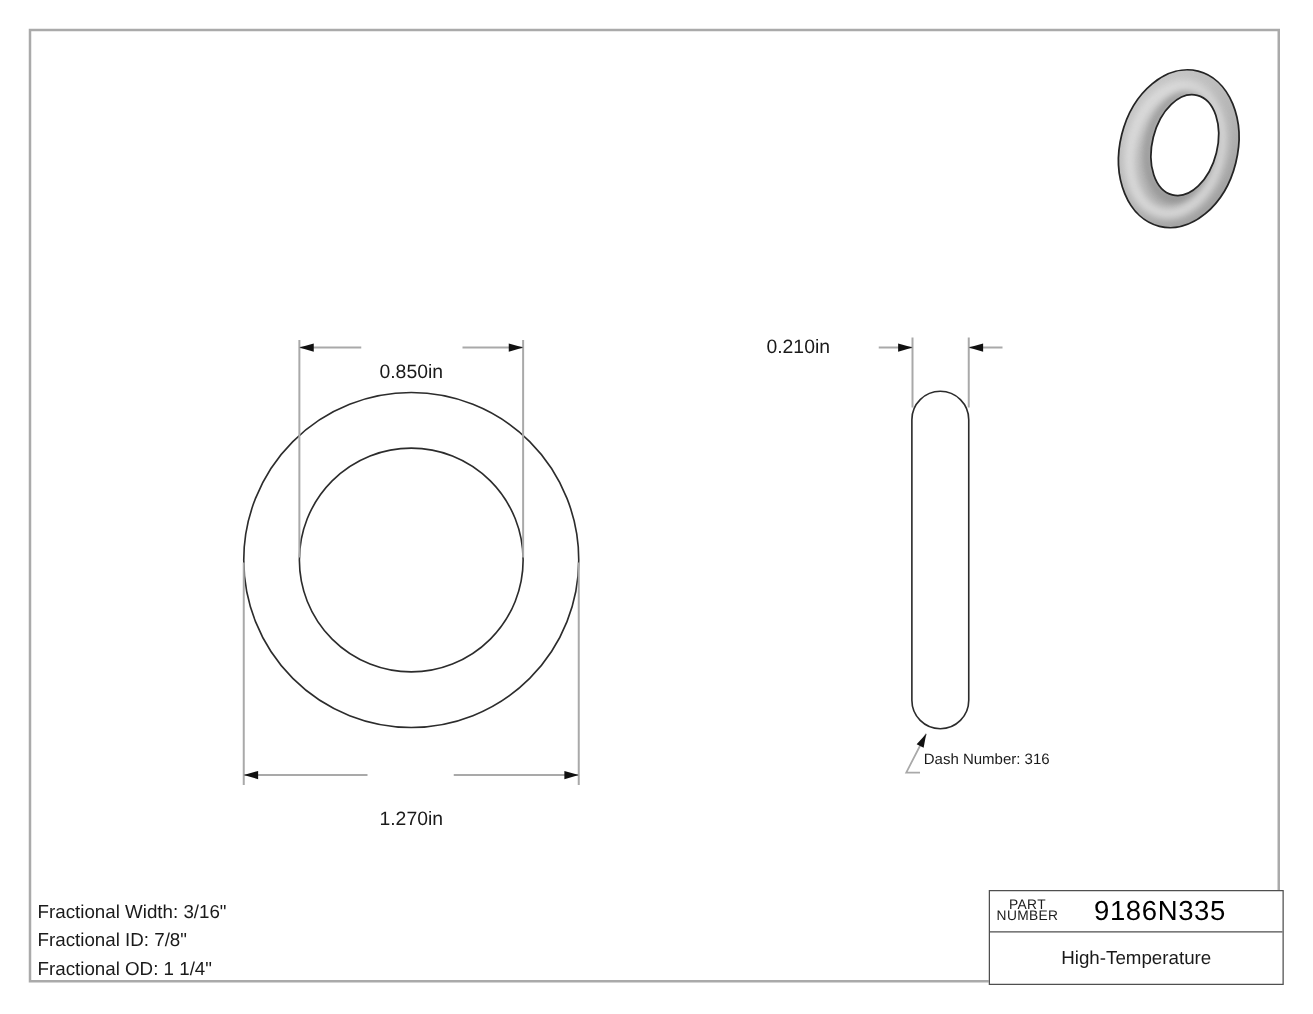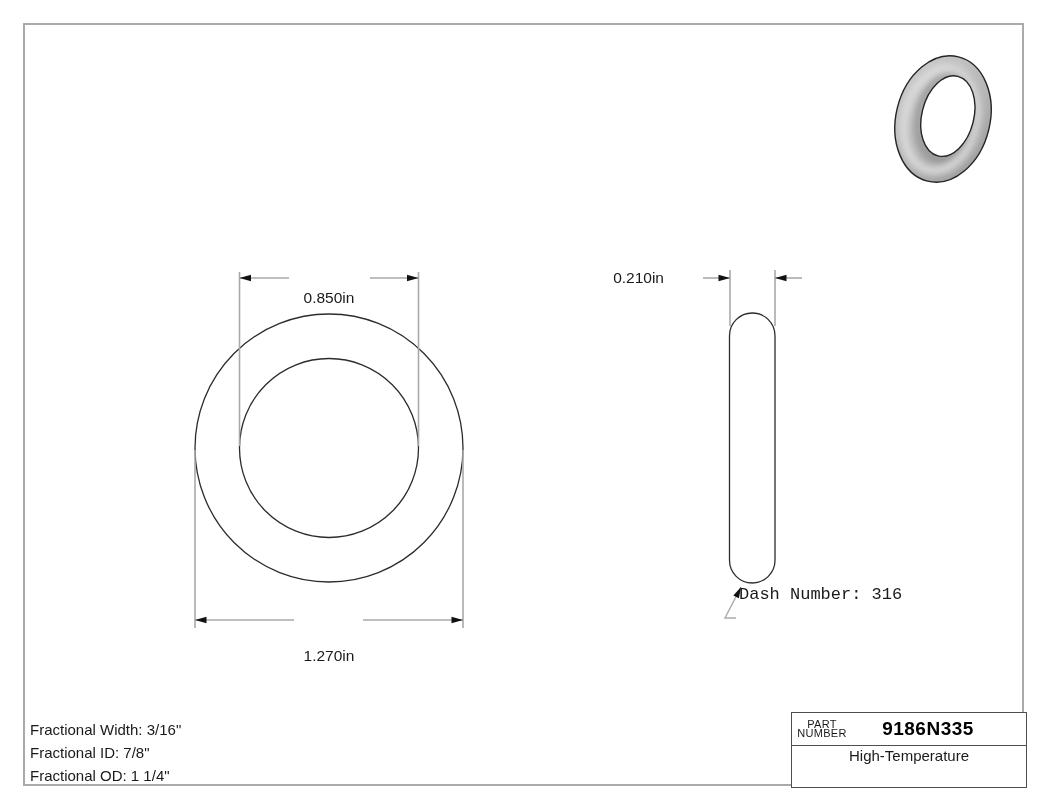--- a/index.html
+++ b/index.html
@@ -26,25 +26,24 @@
   }
   .dim-label {
     position: absolute;
     font-size: 15.5px;
     line-height: 16px;
     white-space: nowrap;
     color: #1a1a1a;
   }
   .dash-label {
     position: absolute;
-    left: 739px; top: 587px;
-    font-size: 17px;
+    left: 739px; top: 599px;
+    font-size: 12px;
     line-height: 16px;
     white-space: nowrap;
-    font-family: Liberation Mono, monospace;
   }
   .specs {
     position: absolute;
     left: 30px; top: 718px;
     font-size: 15px;
     line-height: 23px;
   }
   .title-block {
     position: absolute;
     left: 791px; top: 712px;
@@ -66,29 +65,29 @@
     text-align: center;
     font-size: 11px;
     line-height: 9.5px;
     letter-spacing: 0.3px;
     color: #1a1a1a;
   }
   .part-number {
     flex: 1;
     text-align: center;
     padding-right: 18px;
-    font-size: 19px;
-    font-weight: bold;
+    font-size: 22px;
+    font-weight: normal;
     letter-spacing: 0.5px;
     color: #000000;
   }
   .title-row2 {
     height: 41px;
     display: flex;
-    flex-direction: row;
+    flex-direction: column;
     justify-content: center;
     text-align: center;
     font-size: 15px;
     line-height: 20px;
   }
 </style>
 </head>
 <body>
 
 <div class="page">

